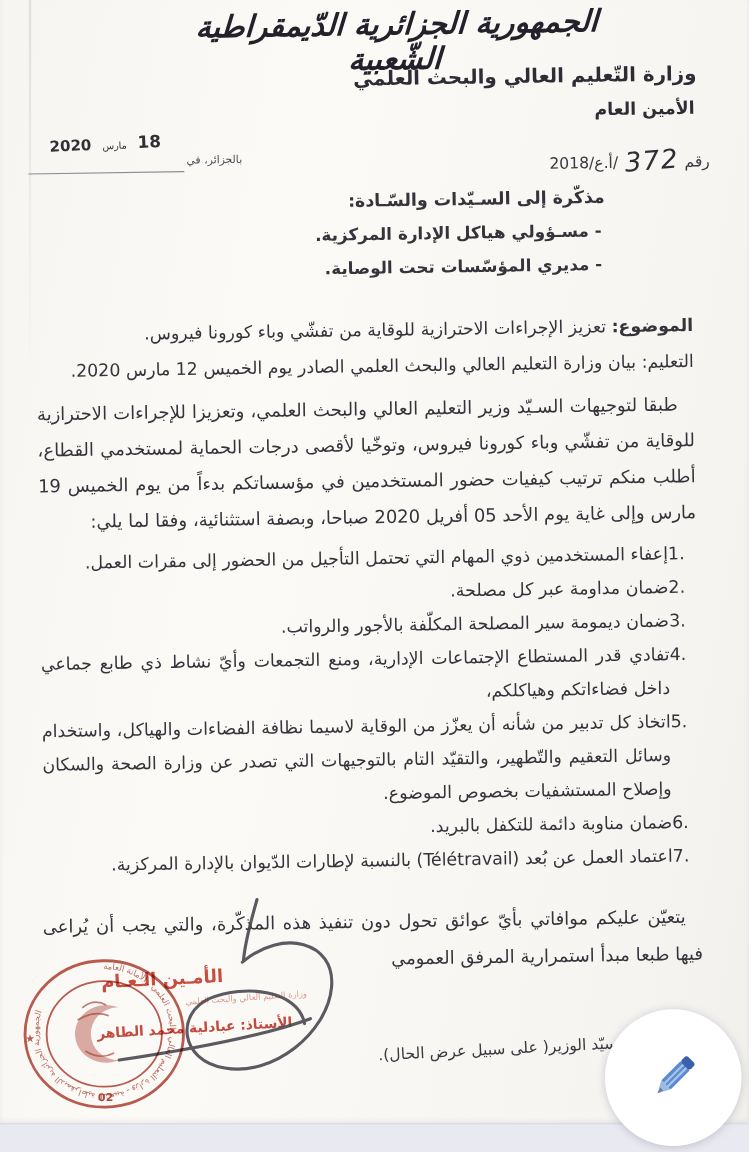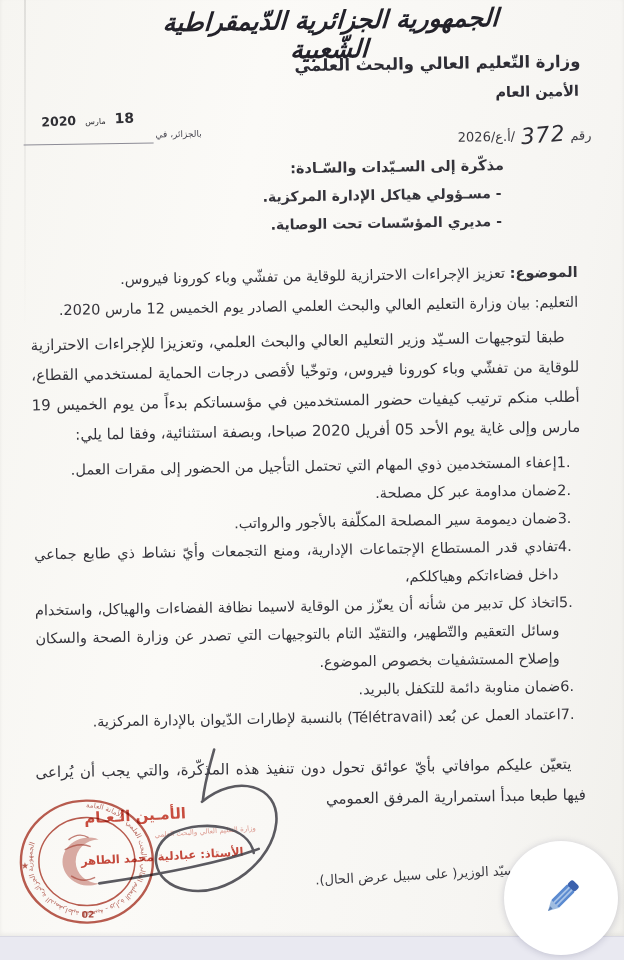--- a/index.html
+++ b/index.html
@@ -84,21 +84,21 @@
         <span class="day">18</span>
         <span class="mon">مارس</span>
         <span class="yr">2020</span>
       </div>
       <div class="placeline">بالجزائر، في</div>
       <div class="placerule"></div>
 
       <div class="ref">
         <span>رقم</span>
         <span class="hand">372</span>
-        <span>/أ.ع/2026</span>
+        <span>/أ.ع/2018</span>
       </div>
 
       <div class="addressee ar">
         <div class="t">مذكّرة إلى السـيّدات والسّـادة:</div>
         <div class="i">- مسـؤولي هياكل الإدارة المركزية.</div>
         <div class="i">- مديري المؤسّسات تحت الوصاية.</div>
       </div>
 
       <div class="subject ar">
         <div>

